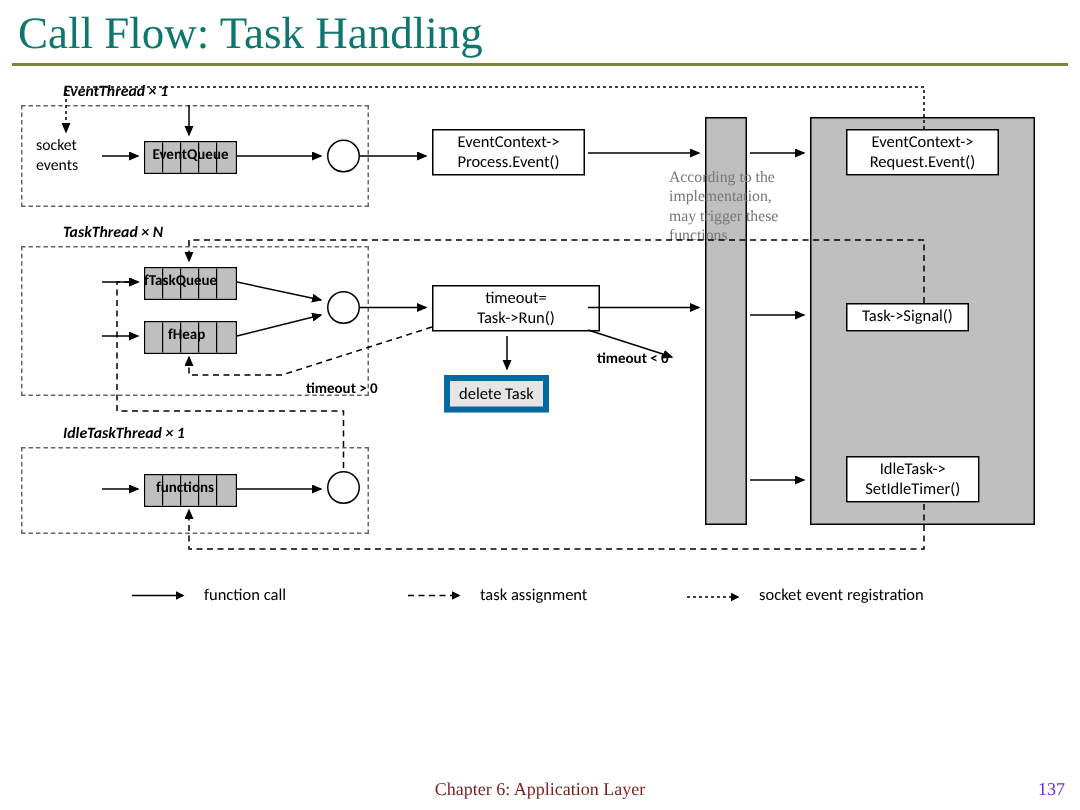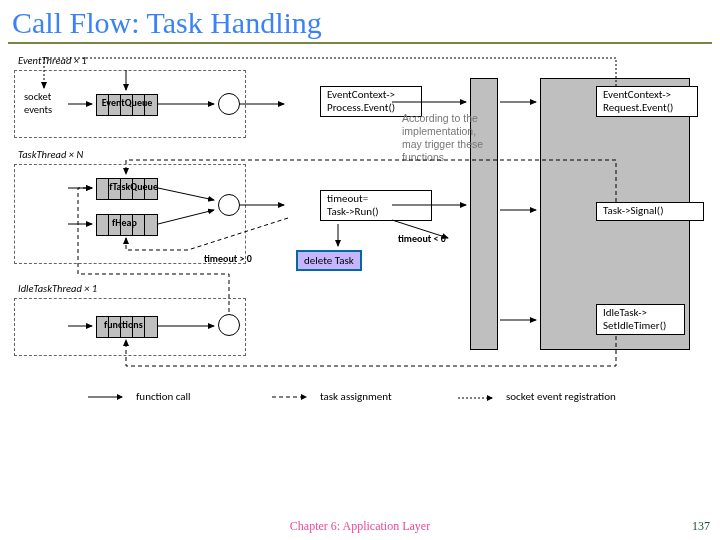--- a/index.html
+++ b/index.html
@@ -11,41 +11,42 @@
     height: 540px;
     position: relative;
   }
   .slide {
     position: absolute;
     inset: 0;
     padding: 6px 8px;
   }
   .title {
     font-size: 30px;
-    color: #3b82f6;
+    color: #0f766e;
     padding: 0 4px 2px 4px;
     border-bottom: 2px solid #7a8640;
     margin-bottom: 6px;
   }
   .diagram {
     position: relative;
     width: 700px;
     height: 420px;
     font-family: Calibri, Arial, sans-serif;
     font-size: 11px;
   }
   .dashed-box {
     position: absolute;
     border: 1.5px dashed #666;
     background: #fff;
   }
   .label-bi {
-    font-weight: normal;
+    font-weight: bold;
     font-style: italic;
     font-size: 11px;
+    margin-left: 24px;
   }
   .grey-box {
     position: absolute;
     background: #bfbfbf;
     border: 1px solid #000;
   }
   .queue {
     position: absolute;
     display: flex;
     border: 1px solid #000;
@@ -56,28 +57,28 @@
     border-right: 1px solid #000;
     background: #bfbfbf;
   }
   .queue .cell:last-child { border-right: none; }
   .func-box {
     position: absolute;
     background: #fff;
     border: 1px solid #000;
     padding: 2px 6px;
     font-size: 11px;
+    text-align: center;
     line-height: 1.15;
     font-family: Calibri, Arial, sans-serif;
-    margin-left: 32px;
   }
   .plain-box {
     position: absolute;
-    background: #c4b5fd;
-    border: 2px solid #0369a1;
+    background: #e5e5e5;
+    border: 4px solid #0369a1;
     padding: 2px 6px;
     font-size: 11px;
   }
   .text-label {
     position: absolute;
     font-size: 10.5px;
     font-family: Calibri, Arial, sans-serif;
   }
   .bold { font-weight: bold; }
   .circle {
@@ -103,34 +104,35 @@
     font-size: 11px;
     font-family: Calibri, Arial, sans-serif;
   }
   .footer {
     position: absolute;
     bottom: 6px;
     left: 0;
     right: 0;
     text-align: center;
     font-size: 12px;
-    color: #ec4899;
+    color: #7f1d1d;
     font-family: Garamond, Georgia, serif;
   }
   .pagenum {
     position: absolute;
     bottom: 6px;
     right: 10px;
     font-size: 12px;
-    color: #14532d;
+    color: #6d28d9;
     font-family: Garamond, Georgia, serif;
   }
   .shadow-label {
     color: #777;
-    font-family: Liberation Sans, sans-serif;
+    font-family: Liberation Serif, serif;
+    margin-left: 44px;
   }
 </style>
 </head>
 <body>
 
 <div class="slide">
   <div class="title">Call Flow: Task Handling</div>
 
   <div class="diagram">
 
@@ -169,37 +171,37 @@
     <div class="dashed-box" style="left:6px; top:114px; width:232px; height:100px;"></div>
     <div class="label-bi text-label" style="left:10px; top:98px;">TaskThread × N</div>
 
     <div class="queue" style="left:88px; top:128px;">
       <div class="cell"></div>
         <div class="cell"></div>
         <div class="cell"></div>
         <div class="cell"></div>
         <div class="cell"></div>
     </div>
-    <div class="text-label bold" style="left:88px; top:130px; width:62px; text-align:right; font-size:10px;">fTaskQueue</div>
+    <div class="text-label bold" style="left:88px; top:130px; width:62px; text-align:left; font-size:10px;">fTaskQueue</div>
 
     <div class="queue" style="left:88px; top:164px;">
       <div class="cell"></div>
         <div class="cell"></div>
         <div class="cell"></div>
         <div class="cell"></div>
         <div class="cell"></div>
     </div>
     <div class="text-label bold" style="left:104px; top:166px; font-size:10px;">fHeap</div>
 
     <div class="circle" style="left:210px; top:144px;"></div>
 
     <div class="func-box" style="left:280px; top:140px; width:112px; white-space:pre-line;">timeout=
 Task-&gt;Run()</div>
 
-    <div class="func-box" style="left:556px; top:152px; width:108px;">Task-&gt;Signal()</div>
+    <div class="func-box" style="left:556px; top:152px; width:82px;">Task-&gt;Signal()</div>
 
     <div class="text-label bold" style="left:390px; top:182px; font-size:10px;text-align:right;">timeout &lt; 0</div>
 
     <div class="plain-box" style="left:288px; top:200px;">delete Task</div>
 
     <div class="text-label bold" style="left:196px; top:202px; font-size:10px;">timeout &gt; 0</div>
 
     <div class="dashed-box" style="left:6px; top:248px; width:232px; height:58px;"></div>
     <div class="label-bi text-label" style="left:10px; top:232px;">IdleTaskThread × 1</div>
 

